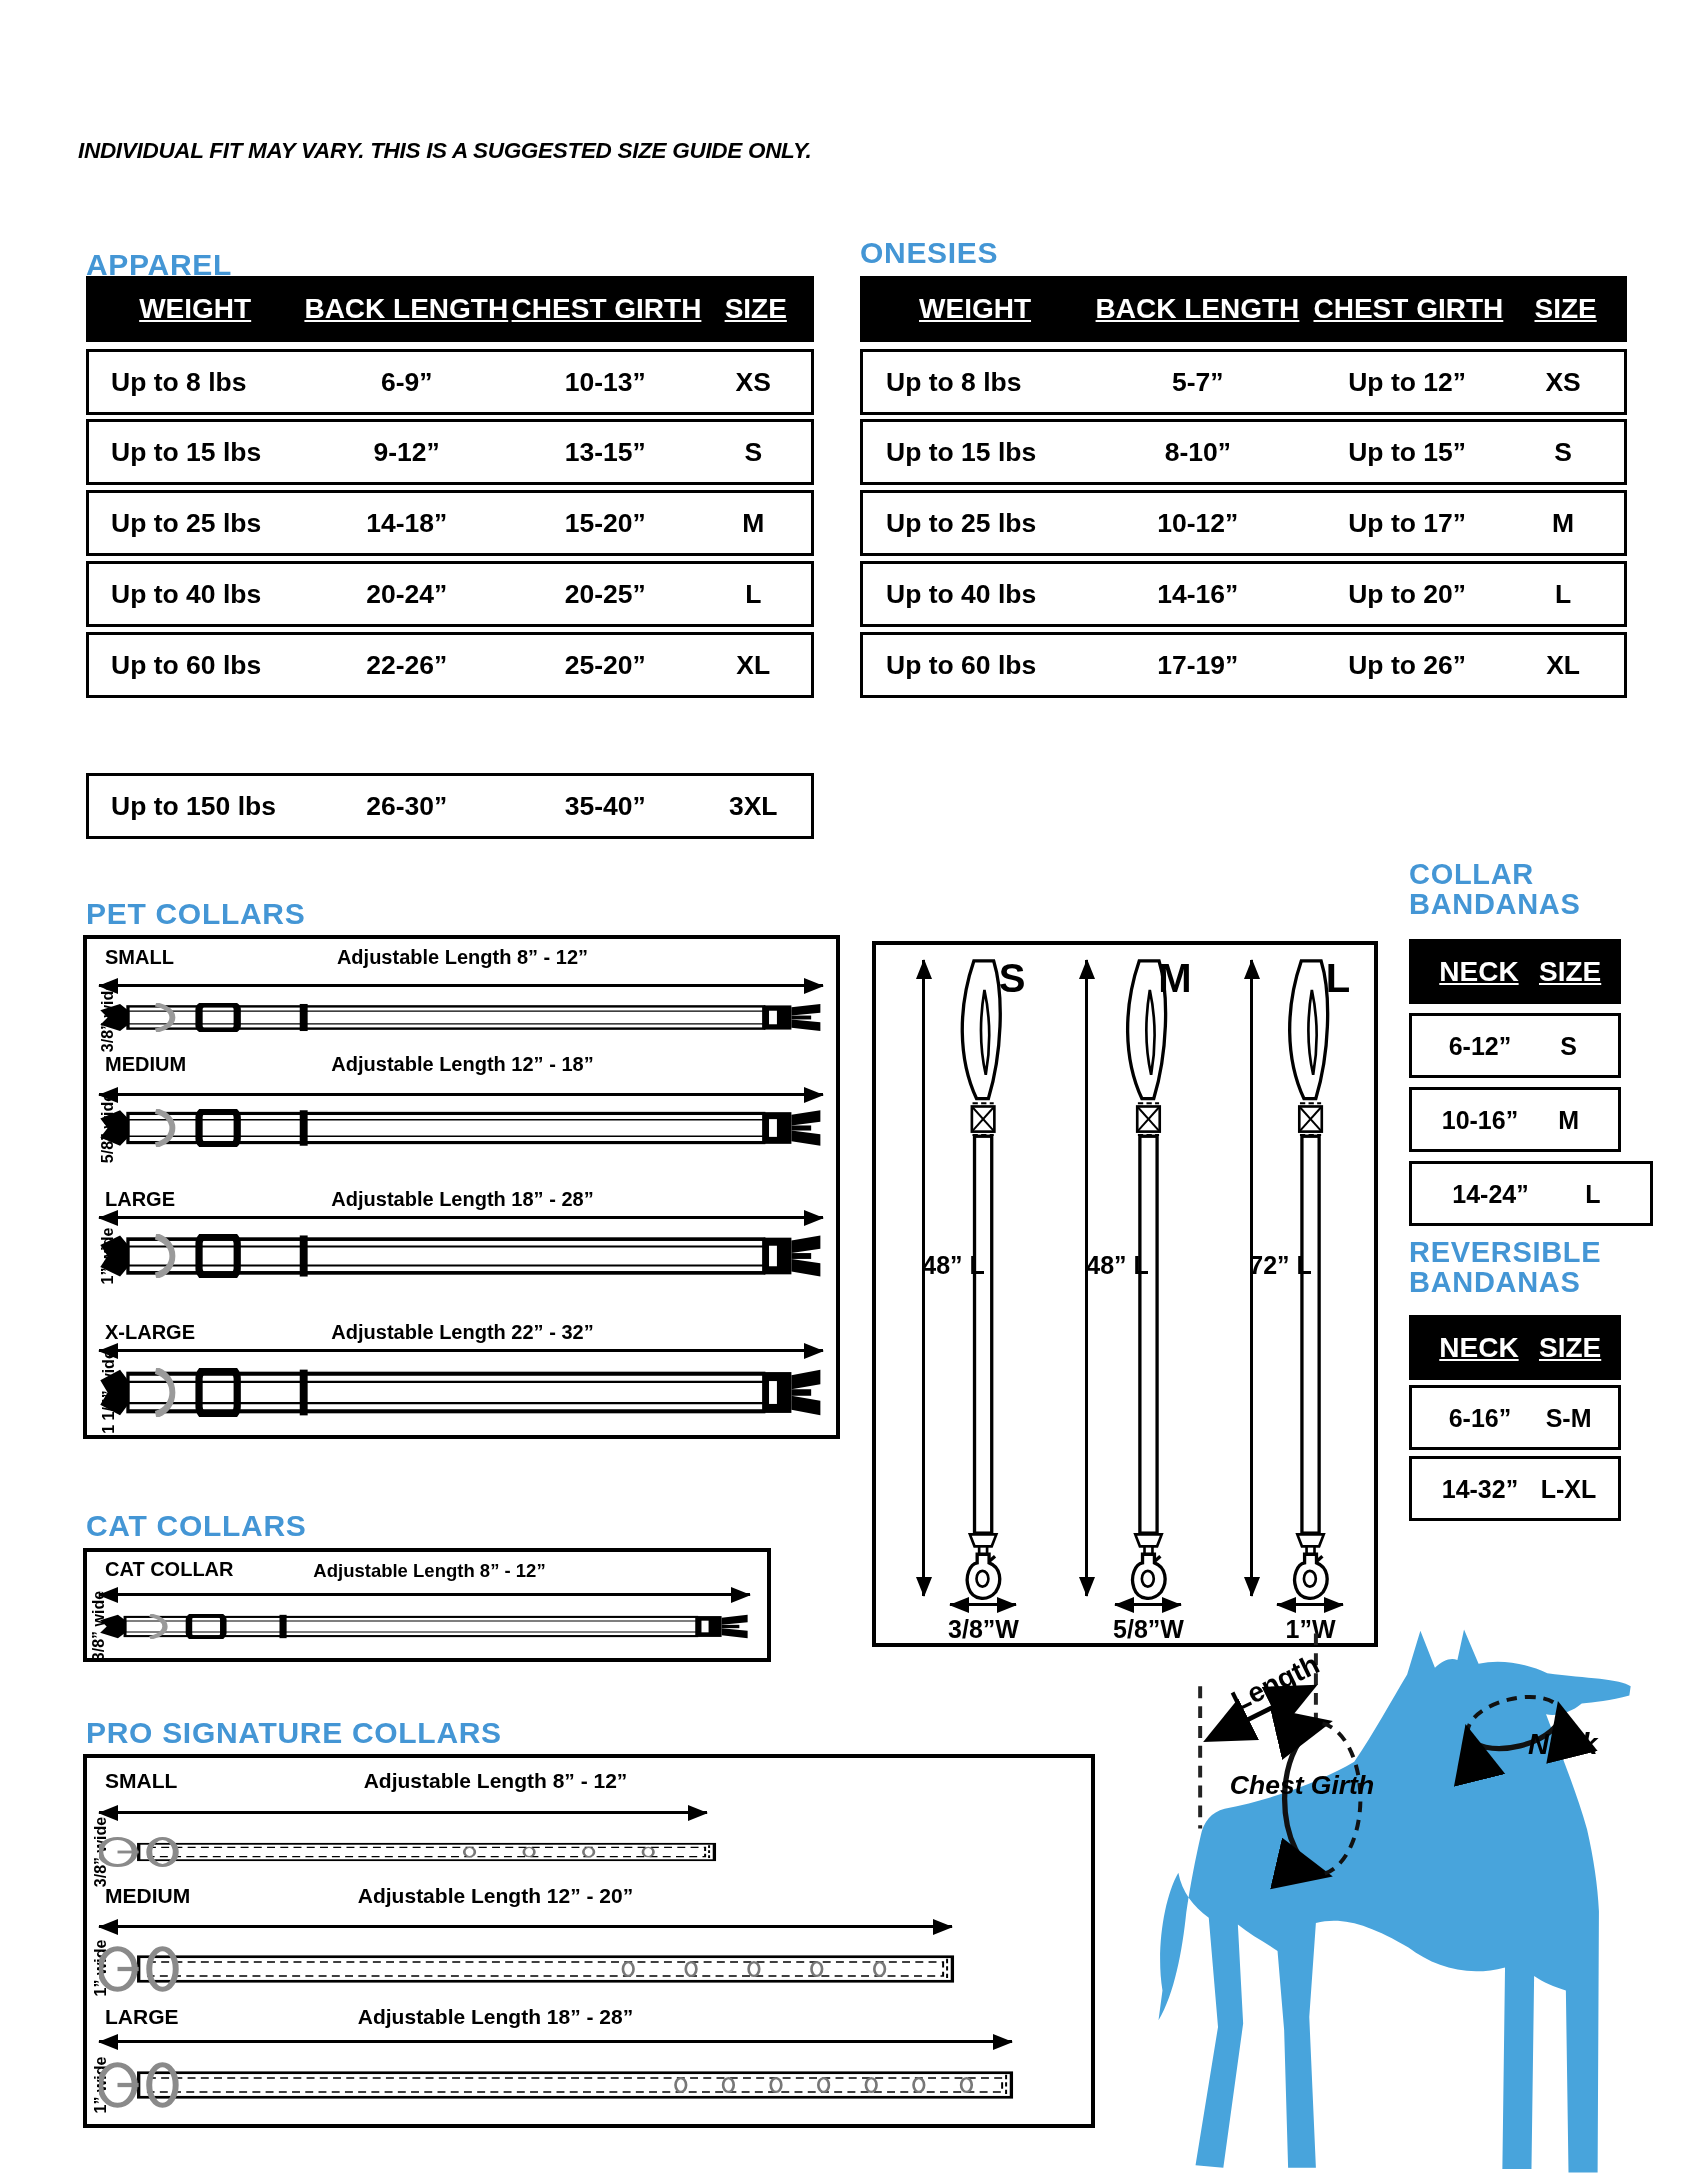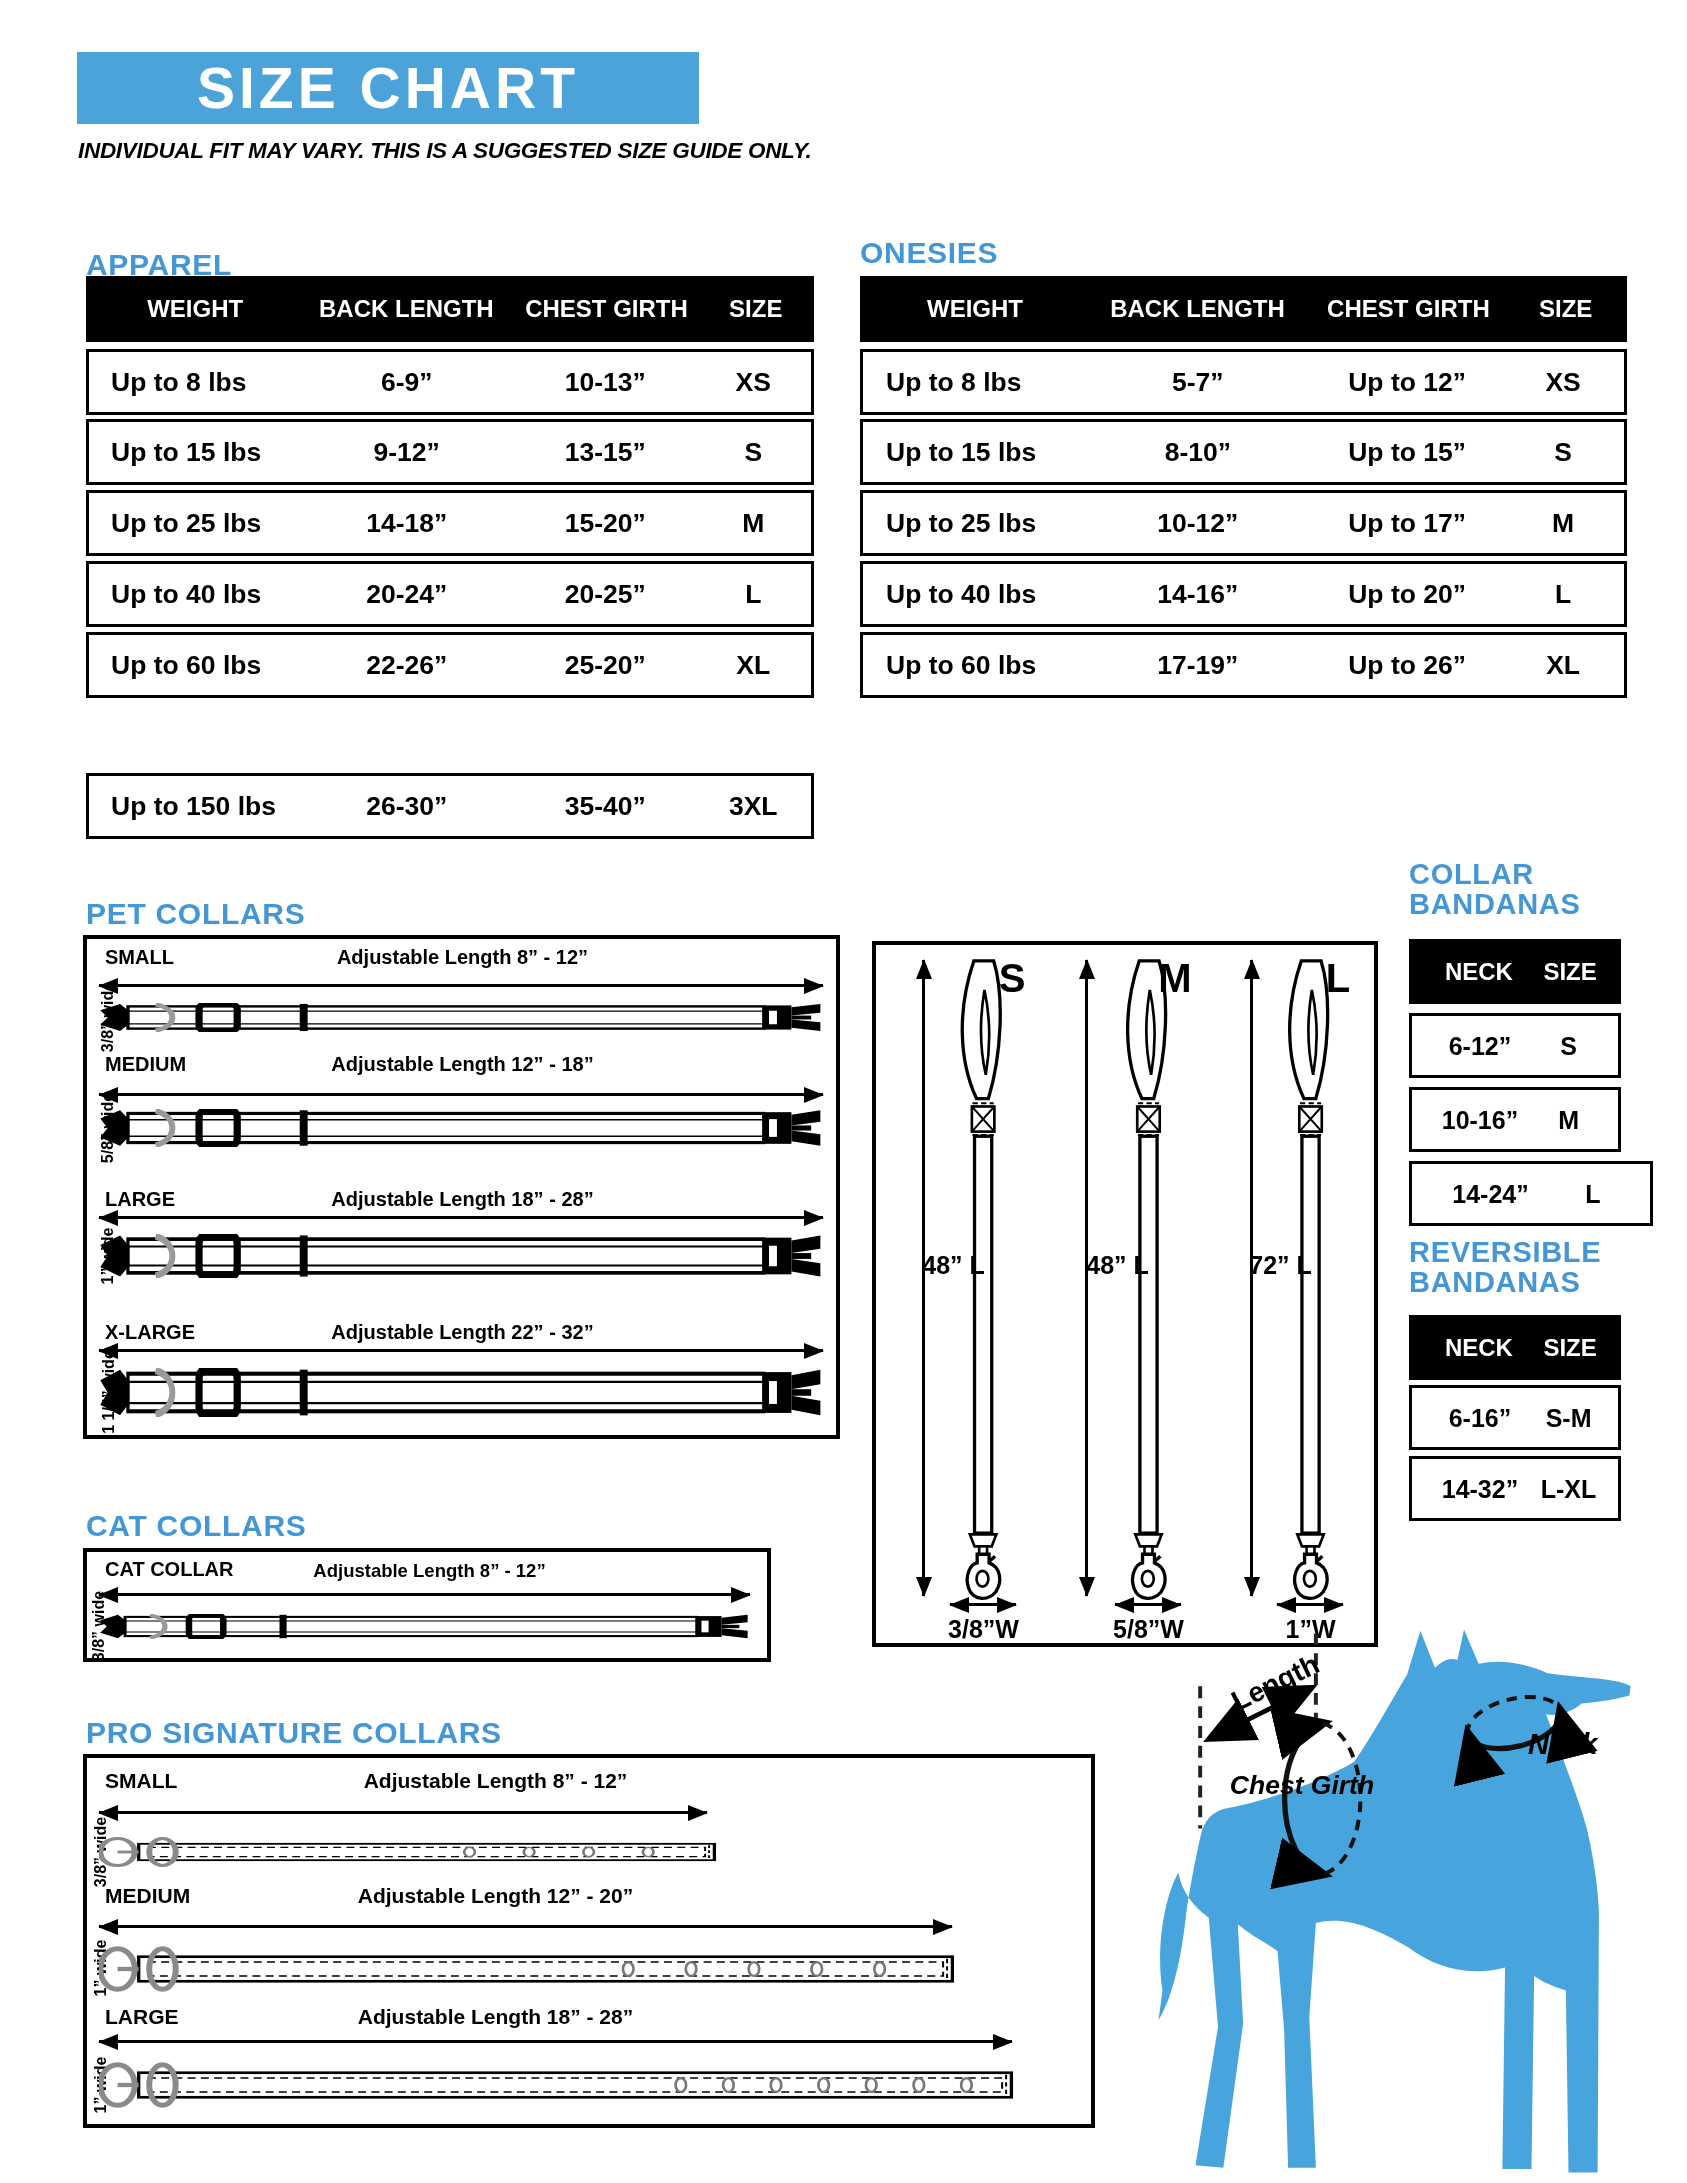--- a/index.html
+++ b/index.html
@@ -5,21 +5,21 @@
   html,body{margin:0;padding:0;background:#fff;}
   .page{position:relative;width:1687px;height:2183px;background:#fff;overflow:hidden;
         font-family:"Liberation Sans",sans-serif;color:#000;}
   .abs{position:absolute;}
   .banner{background:var(--banner);color:#fff;font-weight:bold;text-align:center;letter-spacing:4px;}
   .disclaimer{font-style:italic;font-weight:bold;letter-spacing:-0.3px;}
   .sec-head{color:var(--accent);font-weight:bold;font-size:30px;line-height:1.02;letter-spacing:0.7px;}
   .tbl-head{background:#000;color:#fff;}
   .tbl-row{background:#fff;border:3.3px solid #000;box-sizing:border-box;}
   .cell{position:absolute;top:50%;transform:translateY(-50%);font-weight:bold;}
-  .hc{font-size:24px;text-align:center;}
+  .hc{font-size:28px;text-align:center;text-decoration:underline;}
   .bc{font-size:26.5px;text-align:center;}
   .c1h{left:2%;width:26%;}
   .c2{left:30%;width:28%;}
   .c3{left:58%;width:27%;}
   .c4{left:85%;width:14%;}
   .c1b{left:2.5%;width:30%;text-align:left;padding-left:4px;box-sizing:border-box;}
   .n1{left:8%;width:50%;text-align:center;}
   .n2{left:58%;width:36%;text-align:center;}
   .bnc{font-size:25px;}
   .box{border:4px solid #000;box-sizing:border-box;background:#fff;}
@@ -39,23 +39,20 @@
   .varrow:after{bottom:-1.3px;border-top:20px solid #000;}
   .leash-letter{font-weight:bold;font-size:40px;text-align:center;}
   .leash-len,.leash-w{font-weight:bold;font-size:25px;text-align:center;}
   .dog-label-italic{font-style:italic;font-weight:bold;}
 </style>
 </head>
 <body>
 
 <div class="page">
 
-  <div class="abs banner" style="left:77px;top:52px;width:622px;height:72px;font-size:57px;line-height:72px;">
-    <span>SIZE CHART</span>
-  </div>
   <div class="abs disclaimer" style="left:78px;top:138px;font-size:22.5px;">INDIVIDUAL FIT MAY VARY.  THIS IS A SUGGESTED SIZE GUIDE ONLY.</div>
 
   <div class="abs sec-head" style="left:86px;top:250px;">APPAREL</div>
   <div class="abs tbl-head" style="left:86px;top:276px;width:728px;height:66px;">
     <span class="cell hc c1h">WEIGHT</span>
     <span class="cell hc c2">BACK LENGTH</span>
     <span class="cell hc c3">CHEST GIRTH</span>
     <span class="cell hc c4">SIZE</span>
   </div>
   <div class="abs tbl-row" style="left:86px;top:349px;width:728px;height:66px;">

